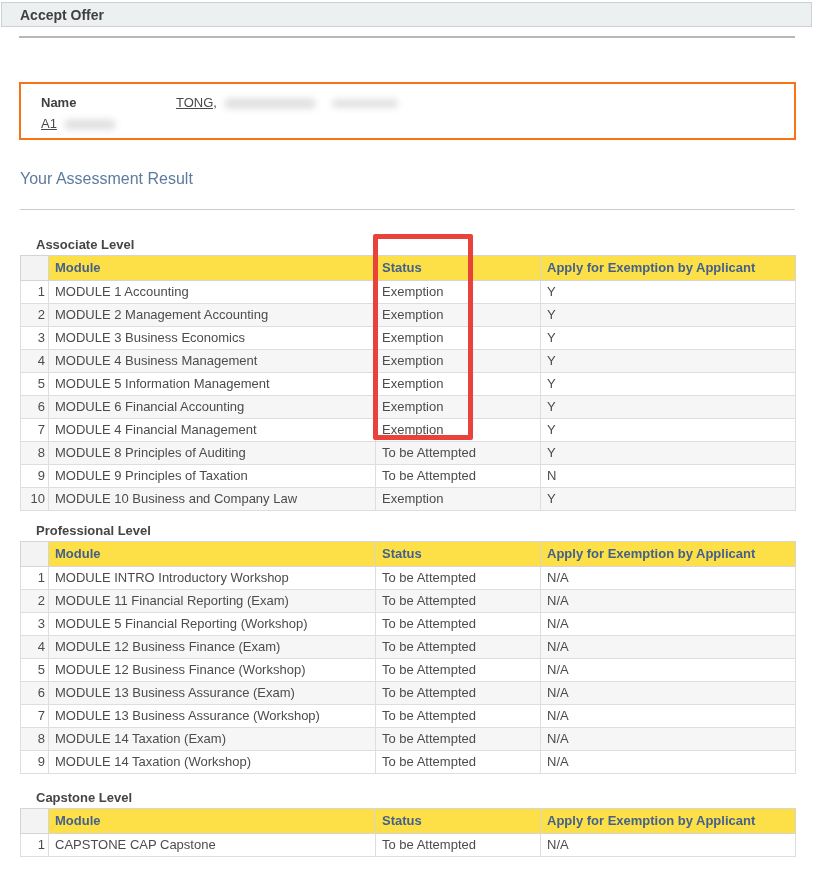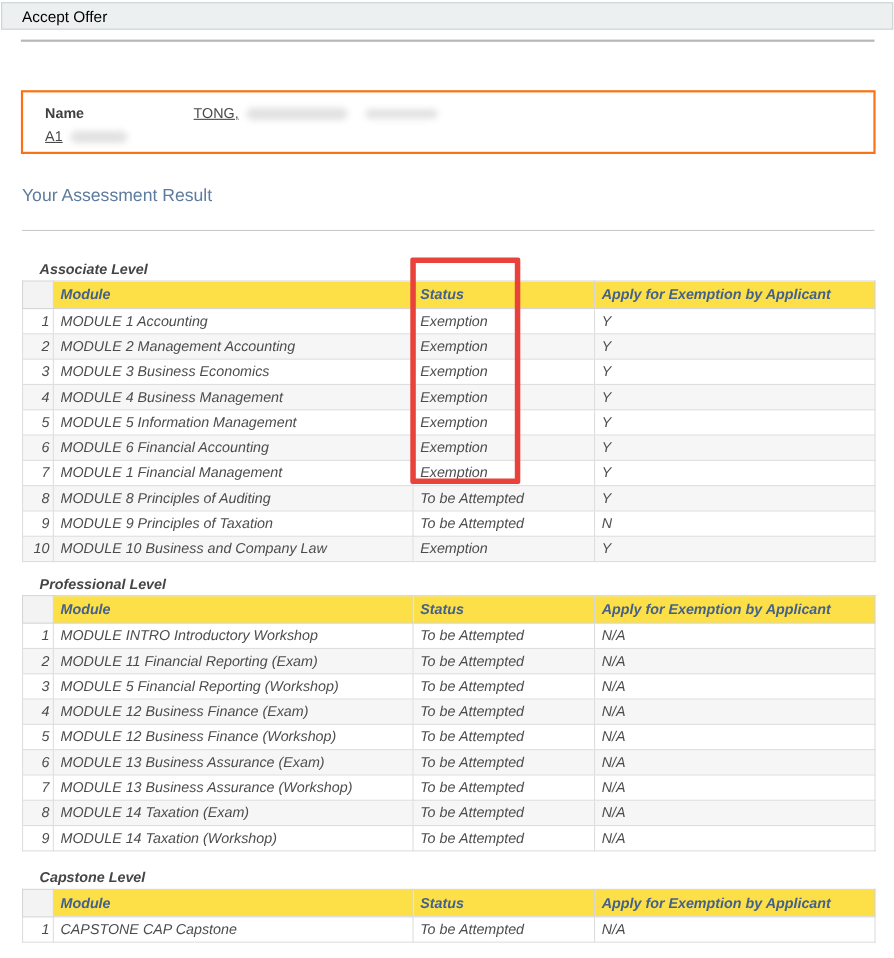--- a/index.html
+++ b/index.html
@@ -10,21 +10,21 @@
     font-size:13px;color:#4a4a4a;
     overflow:hidden;
   }
   
   .titlebar{
     box-sizing:border-box;
     margin:2px 1px 0 1px;height:25px;
     background:#edf0f0;border:1px solid #ccd2d2;
     display:flex;align-items:center;padding-left:18px;
   }
-  .titlebar .title{font-size:14px;font-weight:normal;color:#000000;}
+  .titlebar .title{font-size:14px;font-weight:bold;color:#404040;}
   .top-divider{height:2px;background:#b4b8b8;margin:9px 18px 0 19px;}
   
   .applicant-box{
     box-sizing:border-box;
     margin:44px 17px 0 19px;height:58px;
     border:2px solid #f97316;background:#ffffff;
     padding:8px 0 0 20px;
   }
   .info-row{display:flex;line-height:21px;}
   .info-label{width:135px;font-weight:bold;color:#3f3f3f;}
@@ -34,21 +34,21 @@
     background:#bfbfbf;filter:blur(3px);opacity:.45;
     vertical-align:middle;margin-left:7px;
   }
   .redact.r-name-a{width:92px;}
   .redact.r-name-b{width:66px;margin-left:16px;height:9px;}
   .redact.r-num{width:52px;}
   
   .page-heading{margin:27px 0 0 20px;font-size:16px;line-height:24px;color:#5d7b9d;}
   .heading-divider{height:1px;background:#c8cbcb;margin:18px 18px 0 20px;}
   
-  .sections{margin:12px 0 0 20px;width:775px;font-style:italic;}
+  .sections{margin:12px 0 0 20px;width:775px;}
   .level-label{margin:27px 0 2px 16px;font-weight:bold;color:#454545;line-height:16px;}
   .level-section + .level-section .level-label{margin-top:12px;}
   .level-section:last-child .level-label{margin-top:16px;}
   table.grid{
     border-collapse:collapse;table-layout:fixed;width:775px;
     font-size:13px;color:#4c4c4c;border:1px solid #cfcfcf;
   }
   table.grid th{
     background:#fde047;color:#44618c;font-weight:bold;text-align:left;
     padding:4px 6px;line-height:16px;border:1px solid #d5d5d5;
@@ -140,21 +140,21 @@
             <td class="c-apply">Y</td>
           </tr>
           <tr>
             <td class="c-num">6</td>
             <td class="c-module">MODULE 6 Financial Accounting</td>
             <td class="c-status">Exemption</td>
             <td class="c-apply">Y</td>
           </tr>
           <tr>
             <td class="c-num">7</td>
-            <td class="c-module">MODULE 1 Financial Management</td>
+            <td class="c-module">MODULE 4 Financial Management</td>
             <td class="c-status">Exemption</td>
             <td class="c-apply">Y</td>
           </tr>
           <tr>
             <td class="c-num">8</td>
             <td class="c-module">MODULE 8 Principles of Auditing</td>
             <td class="c-status">To be Attempted</td>
             <td class="c-apply">Y</td>
           </tr>
           <tr>

